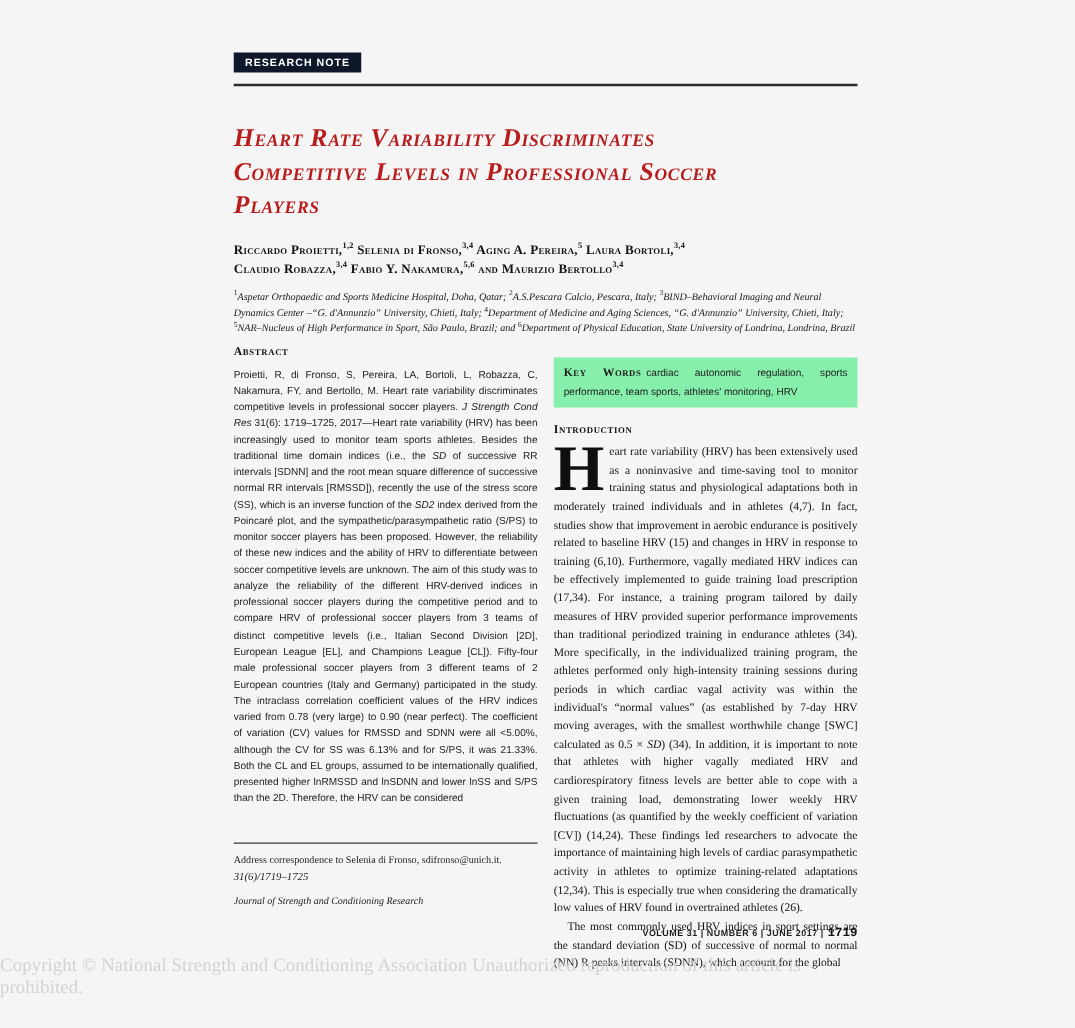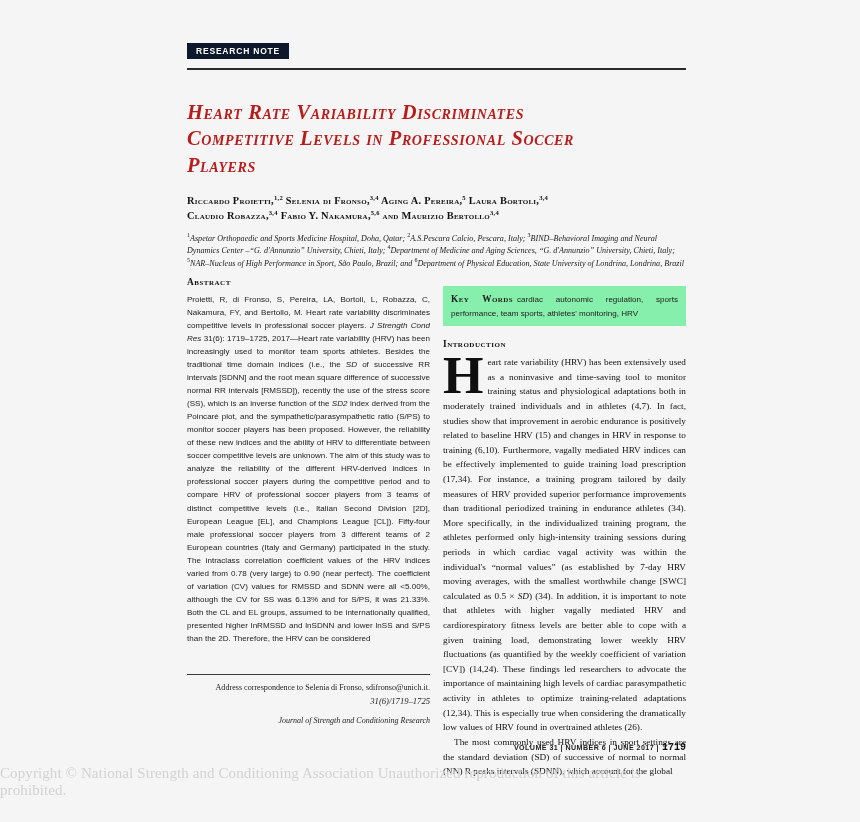--- a/index.html
+++ b/index.html
@@ -177,21 +177,20 @@
     margin: 1px 4px -2px 0;
     color: #0f0f0f;
   }
 
   
   .col-footer {
     position: absolute;
     left: 187px;
     top: 674px;
     width: 243px;
-    text-align: right;
   }
   .footer-rule {
     border-top: 1.3px solid #3a3a3a;
     margin-bottom: 7px;
   }
   .corr {
     font-family: "Liberation Serif", serif;
     font-size: 8.1px;
     line-height: 1.5;
     color: #1b1b1b;

